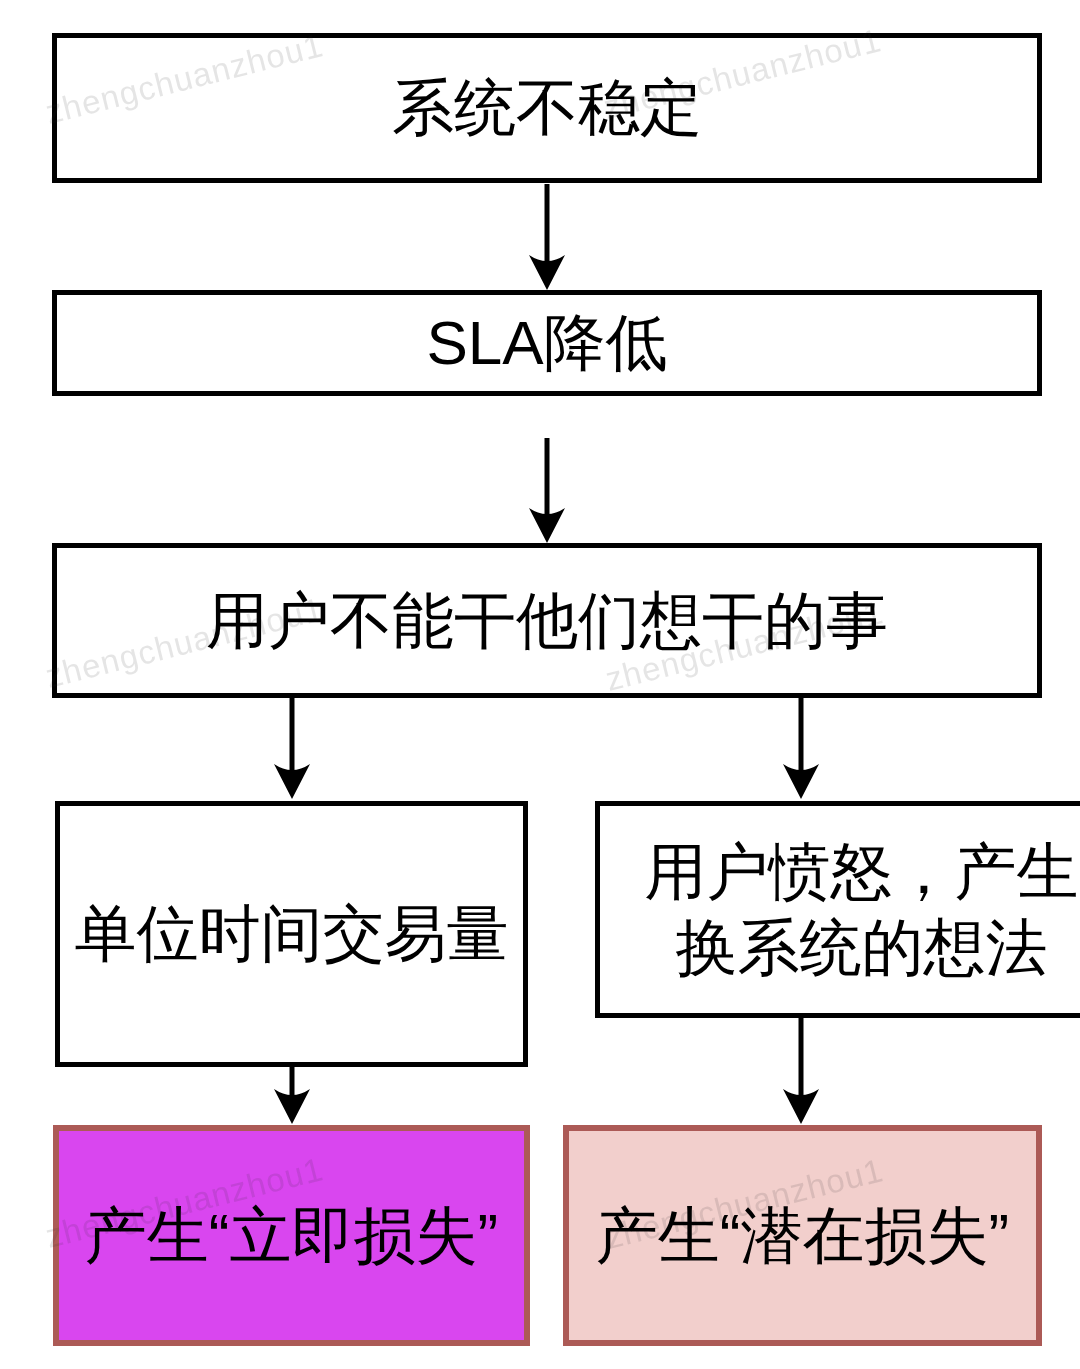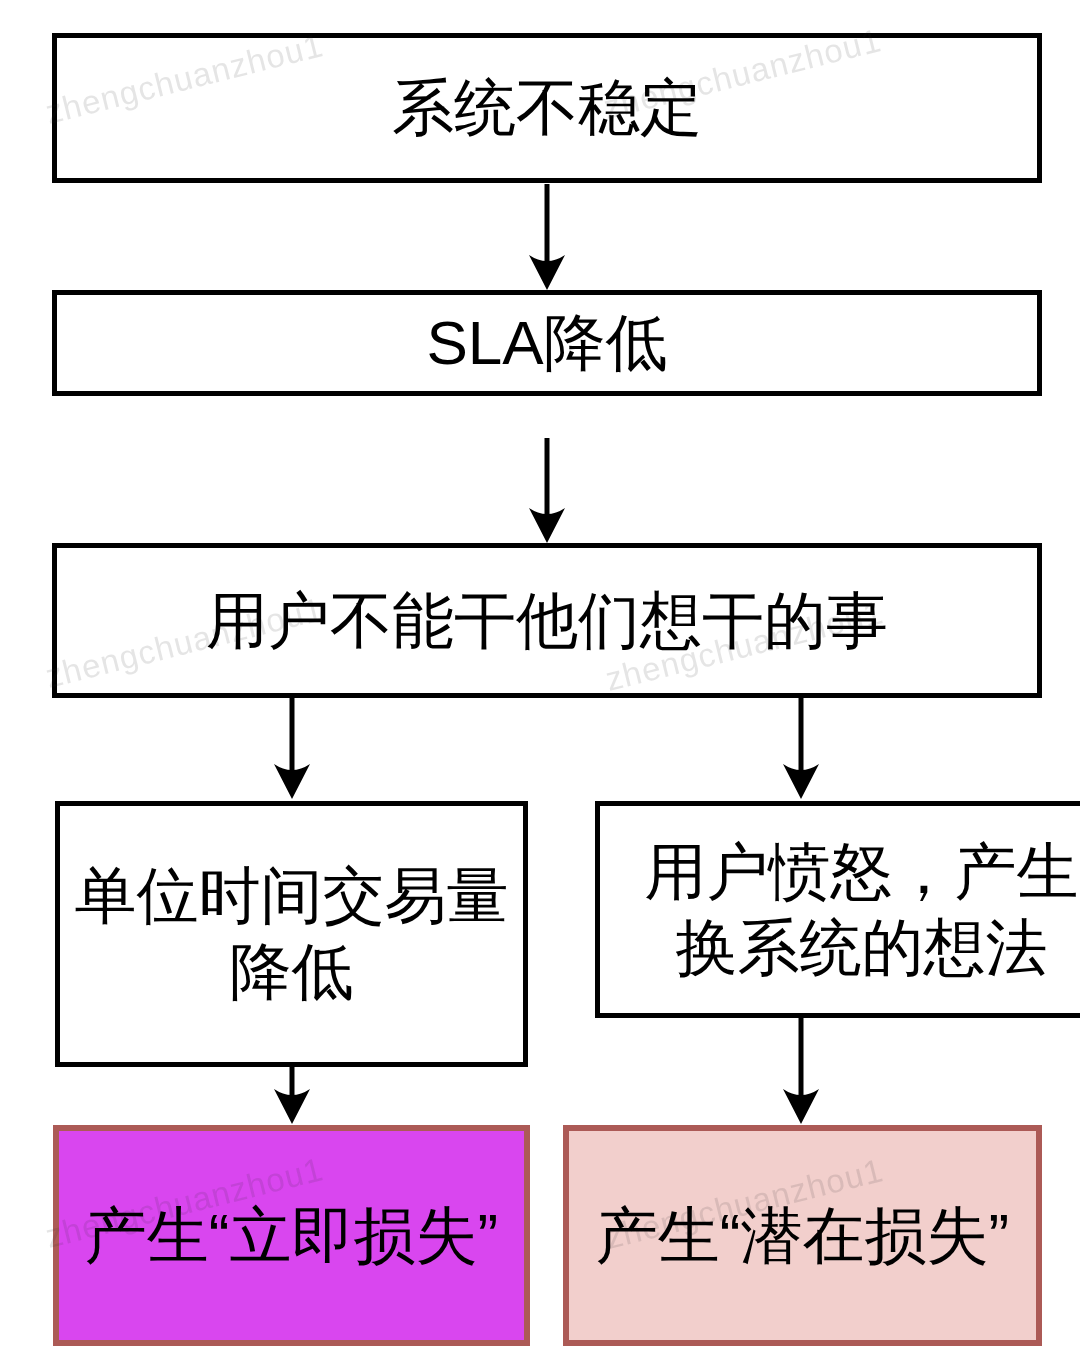--- a/index.html
+++ b/index.html
@@ -110,21 +110,20 @@
     <span class="label">SLA降低</span>
   </div>
 
   <div class="node" id="n-users-blocked">
     <span class="label">用户不能干他们想干的事</span>
   </div>
 
   <div class="node" id="n-volume-drop">
     <span class="label">
         <span class="line">单位时间交易量</span>
-        <span class="line">降低</span>
       </span>
   </div>
 
   <div class="node" id="n-user-anger">
     <span class="label">
         <span class="line">用户愤怒，产生</span>
         <span class="line">换系统的想法</span>
       </span>
   </div>
 

